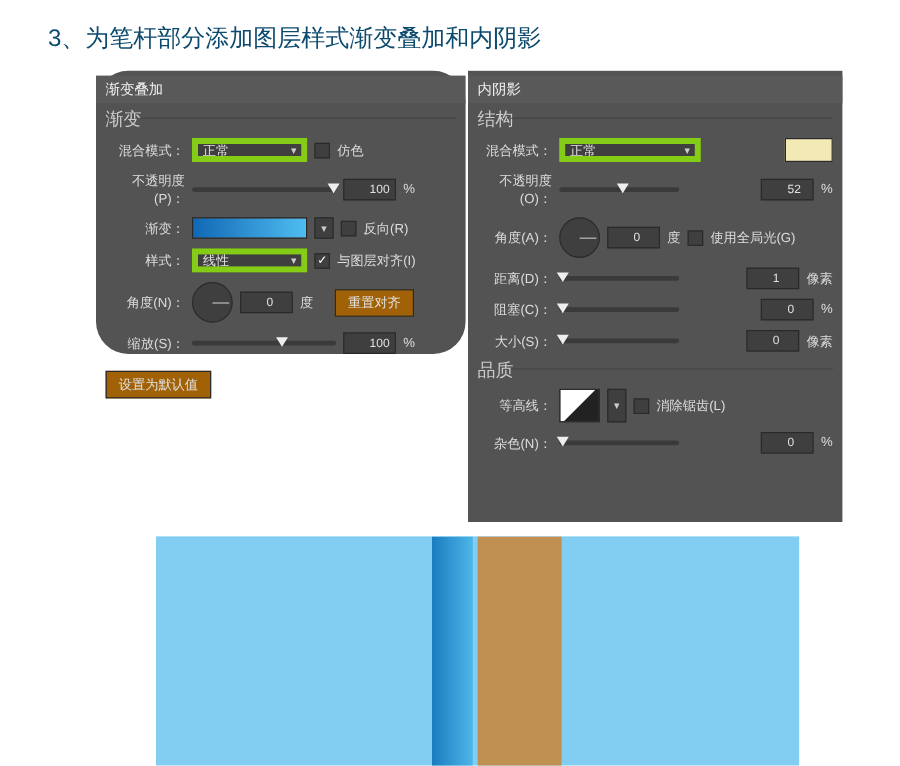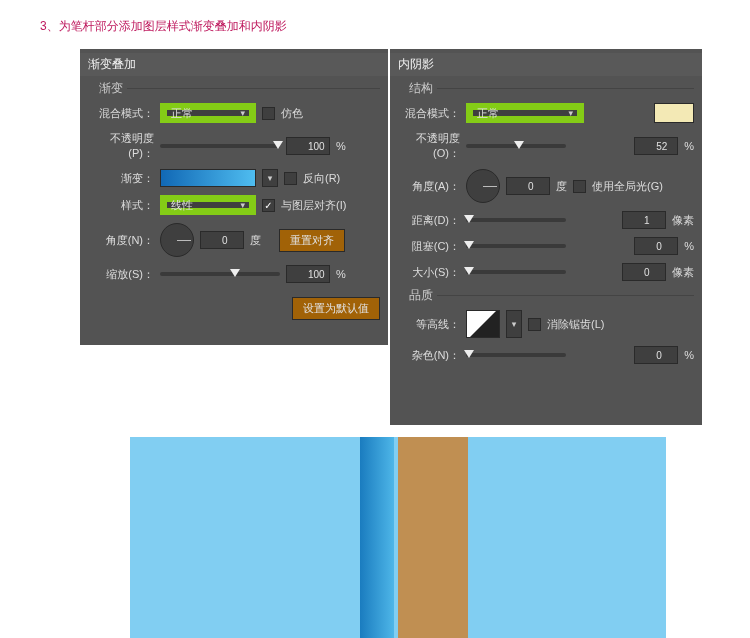--- a/index.html
+++ b/index.html
@@ -5,49 +5,48 @@
     * { box-sizing: border-box; margin: 0; padding: 0; }
     body {
       width: 750px;
       height: 638px;
       background: #fff;
       font-family: "Microsoft YaHei", sans-serif;
       font-size: 12px;
       padding: 18px 40px;
     }
     .title {
-      font-size: 12px;
-      color: #be185d;
+      font-size: 20px;
+      color: #0c4a6e;
       margin-bottom: 14px;
     }
     .panels {
       display: flex;
       gap: 2px;
       margin-left: 40px;
     }
     .panel {
       background: #535353;
       color: #e0e0e0;
       padding: 4px 0 0 0;
     }
-    .panel-left { width: 308px; height: 296px; }
+    .panel-left { width: 308px; height: 236px; border-radius: 27px; }
     .panel-right { width: 312px; height: 376px; }
     .panel-title {
       background: #595959;
       color: #f0f0f0;
       font-size: 12px;
       padding: 3px 8px;
       margin-bottom: 2px;
     }
     .group-label {
       color: #ccc;
-      font-size: 12px;
+      font-size: 15px;
       padding: 2px 8px;
       position: relative;
-      margin-left: 11px;
     }
     .group-label::after {
       content: "";
       position: absolute;
       left: 36px;
       top: 10px;
       right: 8px;
       height: 1px;
       background: #444;
     }
@@ -59,21 +58,21 @@
     }
     .lbl {
       font-size: 11px;
       color: #ddd;
       text-align: right;
     }
     .lbl-left { width: 66px; }
     .lbl-right { width: 62px; }
     .select {
       background: #3f3f3f;
-      border: 7px solid #84cc16;
+      border: 5px solid #84cc16;
       color: #e0e0e0;
       font-size: 11px;
       padding: 2px 4px;
       height: 20px;
       display: flex;
       align-items: center;
       justify-content: space-between;
       cursor: pointer;
     }
     .select-wide { width: 96px; }
@@ -300,21 +299,21 @@
 
     <div class="row">
       <span class="lbl lbl-left">缩放(S)：</span>
       <div class="slider-track w1">
         <div class="slider-thumb" style="left:70px"></div>
       </div>
       <div class="num-input">100</div>
       <span class="unit">%</span>
     </div>
 
-    <div class="row" style="justify-content:flex-end;gap:8px;margin-top:6px">
+    <div class="row" style="justify-content:flex-start;gap:8px;margin-top:6px">
       <div class="btn">设置为默认值</div>
     </div>
   </div>
 
   <div class="panel panel-right">
     <div class="panel-title">内阴影</div>
     <div class="group-label">结构</div>
 
     <div class="row">
       <span class="lbl lbl-right">混合模式：</span>

